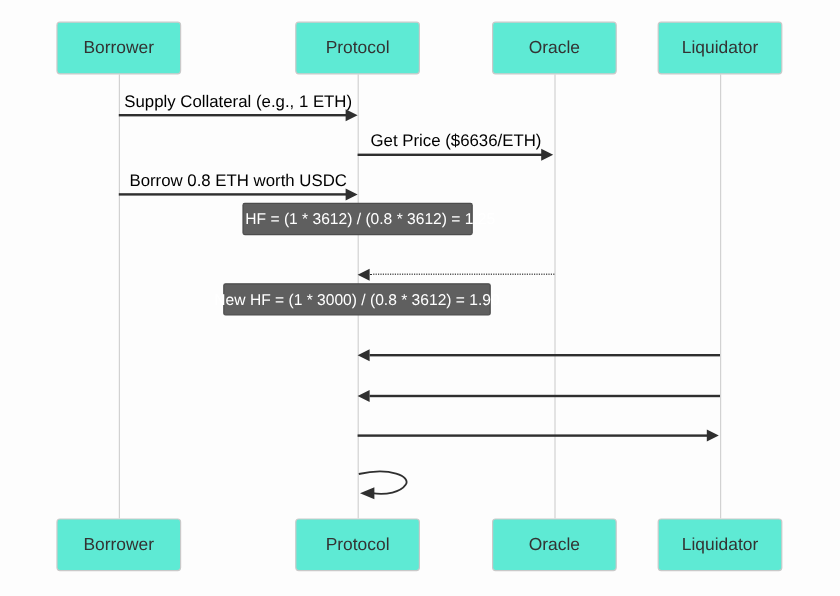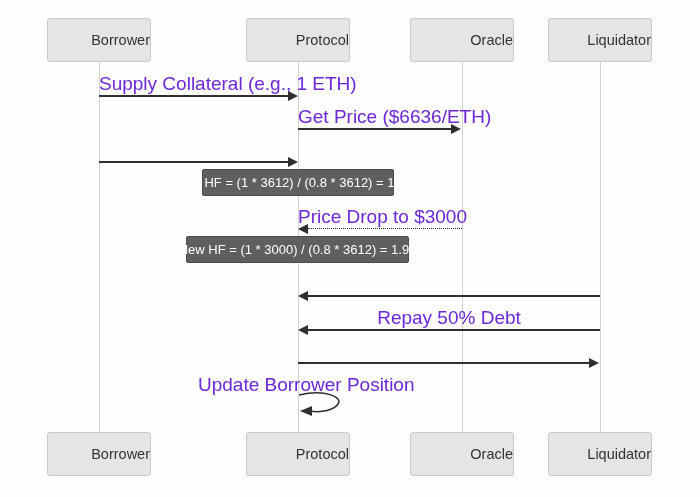--- a/index.html
+++ b/index.html
@@ -1,28 +1,28 @@
 <!DOCTYPE html>
 <html><head>
 <meta charset="utf-8">
 <style>
   html,body{margin:0;padding:0;}
   body{font-family:"Liberation Sans", sans-serif; background:#ffffff;}
   .canvas{position:relative;width:700px;height:497px;background:#fdfdfd;overflow:hidden;}
 
   .actor{
     position:absolute;width:104px;height:44px;box-sizing:border-box;
-    background:#e5e5e5;border:1px solid #c9c9c9;border-radius:3px;
-    display:flex;align-items:center;justify-content:flex-end;
+    background:#5eead4;border:1px solid #c9c9c9;border-radius:3px;
+    display:flex;align-items:center;justify-content:center;
     font-size:14.5px;color:#333333;
   }
   .lifeline{position:absolute;width:1px;background:#d2d2d2;top:62px;height:370px;}
 
   .msg-label{
-    position:absolute;font-size:19px;color:#6d28d9;text-align:center;
+    position:absolute;font-size:14px;color:#000000;text-align:center;
     line-height:16px;white-space:nowrap;
   }
   .msg-line{position:absolute;height:1.5px;background:#2f2f2f;}
   .msg-line.dotted{height:0;background:none;border-top:1.6px dotted #2f2f2f;}
 
   .arrow-right{
     position:absolute;width:0;height:0;
     border-top:5px solid transparent;border-bottom:5px solid transparent;
     border-left:10px solid #2f2f2f;
   }
@@ -65,46 +65,44 @@
     </div>
 
   <div class="msg-label" style="left:99px;width:199px;top:76px;">Supply Collateral (e.g., 1 ETH)</div>
   <div class="msg-line" style="left:99px;width:190px;top:95px;"></div>
   <div class="arrow-right" style="left:288px;top:91px;"></div>
 
   <div class="msg-label" style="left:298px;width:164px;top:109px;">Get Price ($6636/ETH)</div>
   <div class="msg-line" style="left:298px;width:154px;top:128px;"></div>
   <div class="arrow-right" style="left:451px;top:124px;"></div>
 
+  <div class="msg-label" style="left:99px;width:199px;top:142px;">Borrow 0.8 ETH worth USDC</div>
   <div class="msg-line" style="left:99px;width:190px;top:161px;"></div>
   <div class="arrow-right" style="left:288px;top:157px;"></div>
 
   <div class="note" style="left:202px;top:169px;width:192px;padding-left:21px;">
       <span>HF = (1 * 3612) / (0.8 * 3612) = 1.25</span>
     </div>
 
-  <div class="msg-label" style="left:298px;width:164px;top:209px;">Price Drop to $3000</div>
   <div class="msg-line dotted" style="left:308px;width:154px;top:228px;"></div>
   <div class="arrow-left" style="left:298px;top:224px;"></div>
 
   <div class="note" style="left:186px;top:236px;width:223px;">
       <span>New HF = (1 * 3000) / (0.8 * 3612) = 1.90</span>
     </div>
 
   <div class="msg-line" style="left:308px;width:292px;top:295px;"></div>
   <div class="arrow-left" style="left:298px;top:291px;"></div>
 
-  <div class="msg-label" style="left:298px;width:302px;top:310px;">Repay 50% Debt</div>
   <div class="msg-line" style="left:308px;width:292px;top:329px;"></div>
   <div class="arrow-left" style="left:298px;top:325px;"></div>
 
   <div class="msg-line" style="left:298px;width:292px;top:362px;"></div>
   <div class="arrow-right" style="left:589px;top:358px;"></div>
 
-  <div class="msg-label" style="left:198px;width:200px;top:377px;">Update Borrower Position</div>
   <svg class="selfloop" style="left:297px;top:391px;" width="52" height="26" viewBox="0 0 52 26">
     <path d="M2,4 C28,-2 46,6 41,13 C37,19 25,22 13,20" fill="none" stroke="#2f2f2f" stroke-width="1.5"></path>
     <polygon points="15,15 3,20 15,25" fill="#2f2f2f"></polygon>
   </svg>
 
   <div class="actor" style="left:47px;top:432px;">
       <span>Borrower</span>
     </div>
   <div class="actor" style="left:246px;top:432px;">
       <span>Protocol</span>

